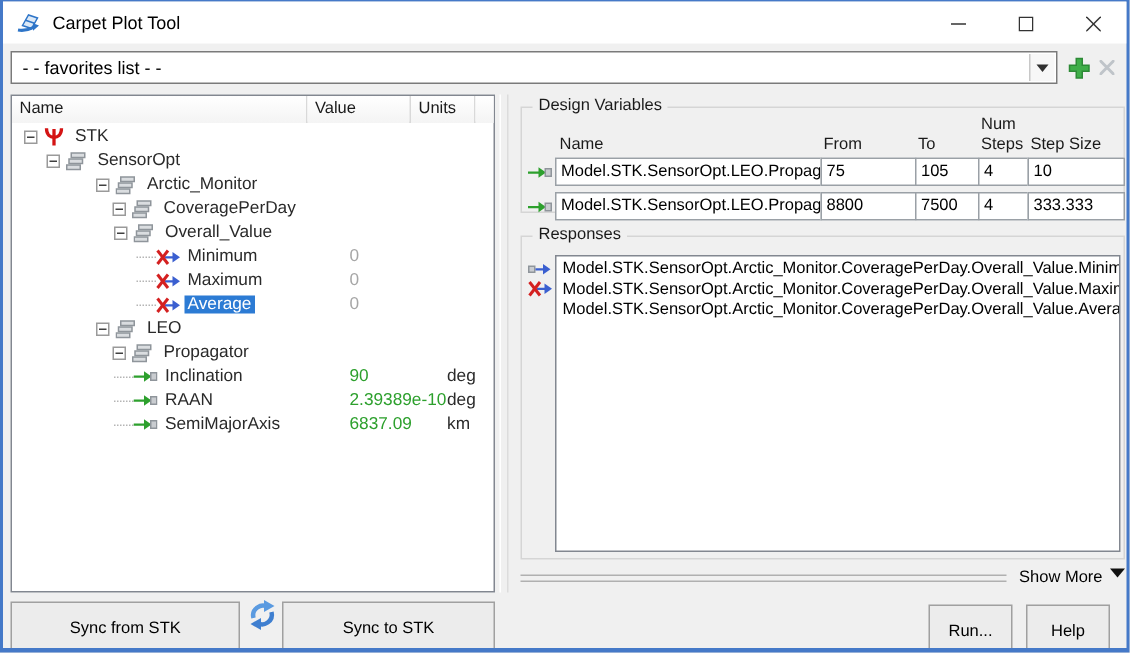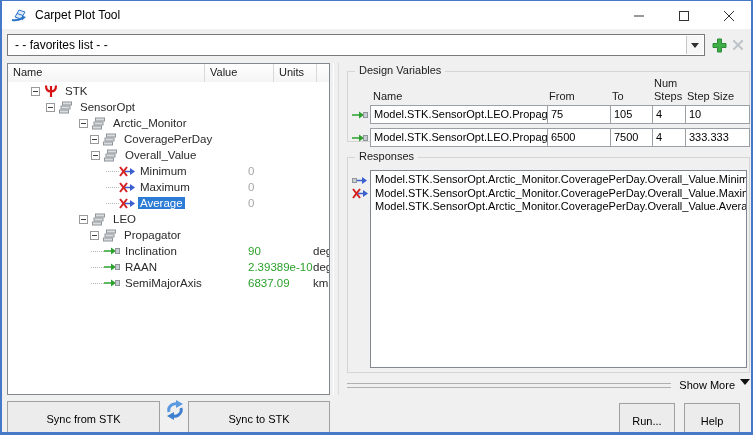--- a/index.html
+++ b/index.html
@@ -24,21 +24,21 @@
     display:flex;align-items:center;justify-content:center;}
   .tri-down{width:0;height:0;border-left:4px solid transparent;border-right:4px solid transparent;border-top:5px solid #303030;}
   .plusbtn{position:absolute;left:703px;top:2px;width:18px;height:18px;display:flex;align-items:center;justify-content:center;}
   .grayx{position:absolute;left:723px;top:3px;width:16px;height:16px;display:flex;align-items:center;justify-content:center;}
   
   .treepanel{position:absolute;left:5px;top:62px;width:323px;height:332px;background:#fff;border:1px solid var(--panelborder);}
   .thead{position:absolute;left:0;top:0;right:0;height:18px;background:#fdfdfd;border-bottom:1px solid #d9d9d9;display:flex;font-size:11px;color:#1a1a1a;}
   .thcell{height:18px;line-height:17px;padding-left:5px;border-right:1px solid #d9d9d9;background:linear-gradient(#ffffff,#f4f4f4);}
   .th-name{width:197px;} .th-value{width:69px;} .th-units{width:43px;} .th-extra{flex:1;border-right:none;}
   .trows{position:absolute;left:0;top:19px;right:0;bottom:0;overflow:hidden;}
-  .trow{position:relative;height:16px;display:flex;align-items:center;font-size:11.5px;color:#2a2a2a;white-space:nowrap;margin-left:15px;}
+  .trow{position:relative;height:16px;display:flex;align-items:center;font-size:11.5px;color:#2a2a2a;white-space:nowrap;}
   .d0{padding-left:8px}.d1{padding-left:23px}.d2{padding-left:56px}.d3{padding-left:67px}.d4{padding-left:68px}.d5{padding-left:83px}
   .ebox{width:9px;height:9px;border:1px solid #9a9a9a;background:#fff;position:relative;flex:0 0 auto;margin-right:4px;}
   .ebox::after{content:"";position:absolute;left:1px;right:1px;top:3px;height:1px;background:#404040;}
   .stub{width:13px;height:1px;border-top:1px dotted #b5b5b5;flex:0 0 auto;}
   .ticon{width:17px;height:14px;flex:0 0 auto;margin-right:2px;display:flex;align-items:center;}
   .tlabel{padding:0 2px;}
   .tlabel.sel{background:var(--sel);color:#fff;}
   .tval{position:absolute;left:225px;font-size:11.5px;}
   .tunit{position:absolute;left:290px;font-size:11.5px;color:#2a2a2a;}
   .val-gray{color:var(--grayval);} .val-green{color:var(--green);}
@@ -339,21 +339,21 @@
 
     <div class="dvrow dvrow2">
       <span class="dvicon">
         <svg width="16" height="10" viewBox="0 0 16 10">
           <line x1="0" y1="5" x2="8" y2="5" stroke="#2da02d" stroke-width="1.5"></line>
           <polygon points="7,1.5 12,5 7,8.5" fill="#2da02d"></polygon>
           <rect x="11.5" y="2.5" width="4" height="5" fill="#c9ccd0" stroke="#8f959b"></rect>
         </svg>
       </span>
       <span class="dvcell c-name">Model.STK.SensorOpt.LEO.Propagator.SemiM.</span>
-      <span class="dvcell c-from">6500</span>
+      <span class="dvcell c-from">8800</span>
       <span class="dvcell c-to">7500</span>
       <span class="dvcell c-num">4</span>
       <span class="dvcell c-size">333.333</span>
     </div>
   </div>
 
   <div class="group respgroup">
     <span class="grouplabel">Responses</span>
     <span class="respicon ri1">
       <svg width="16" height="11" viewBox="0 0 16 11">

